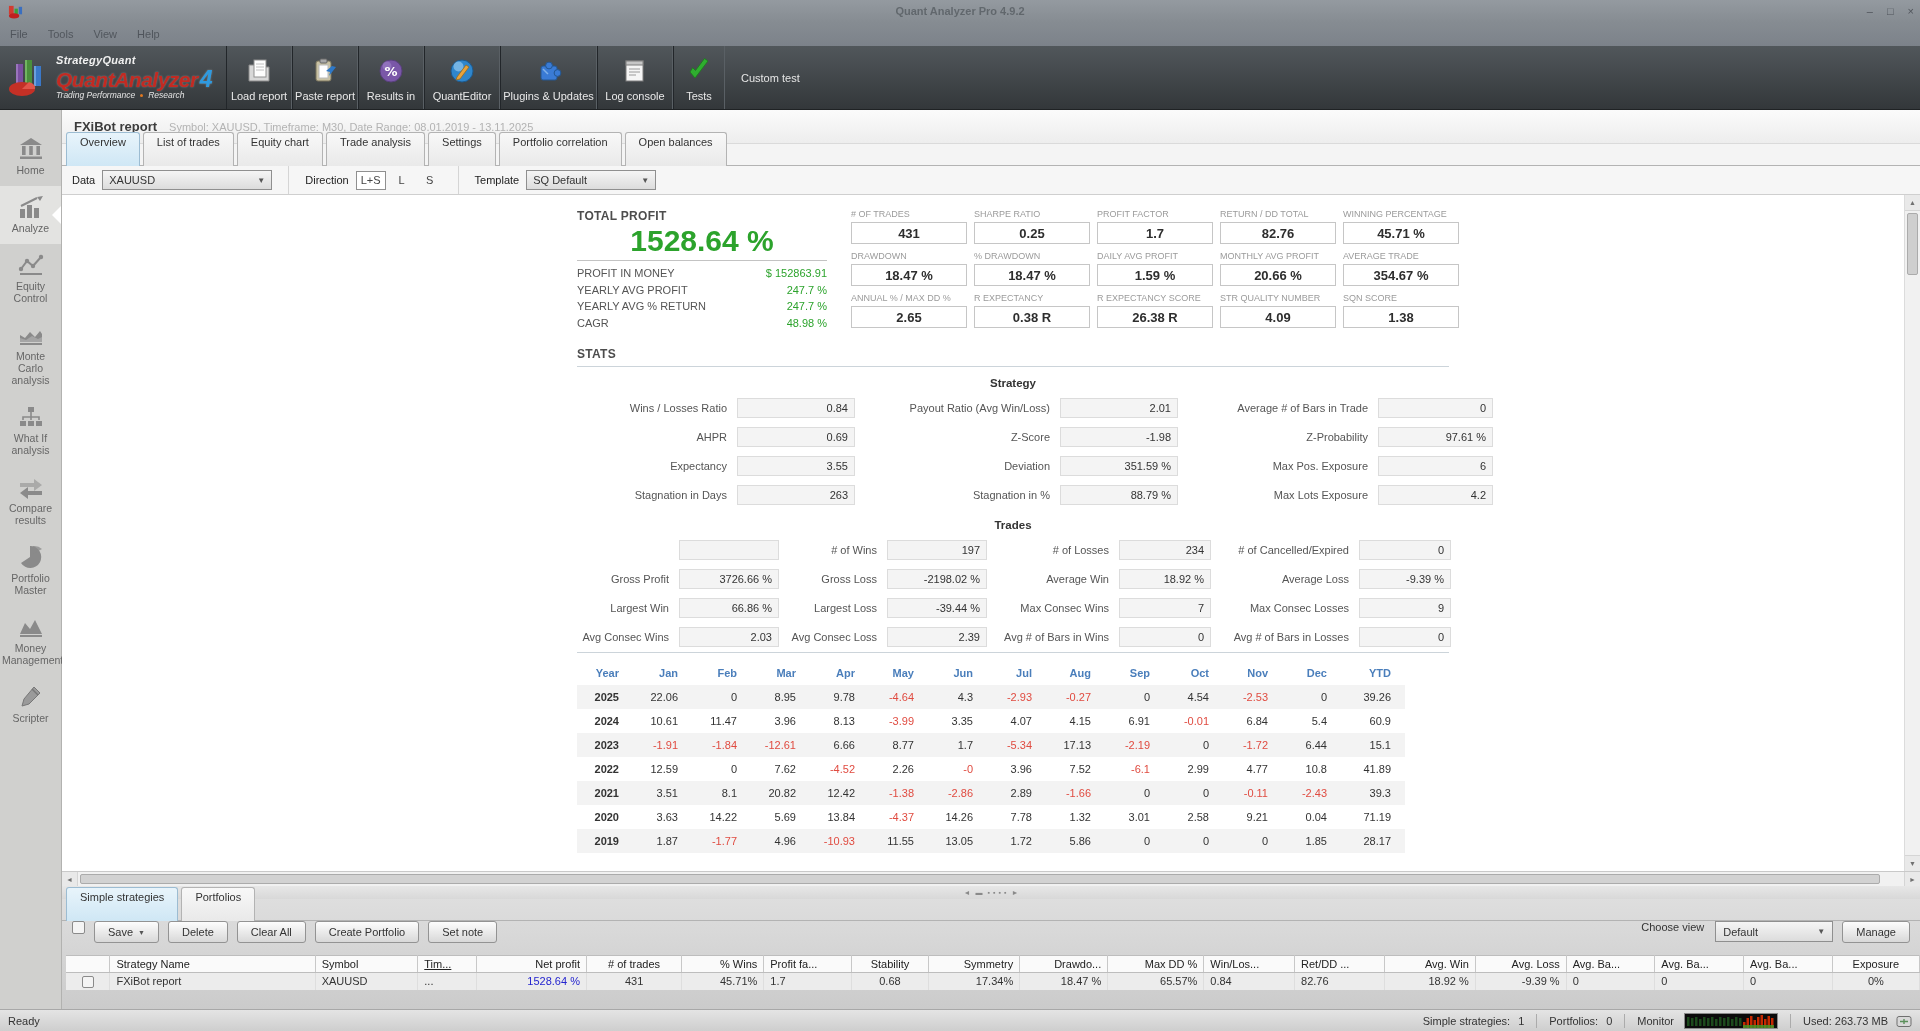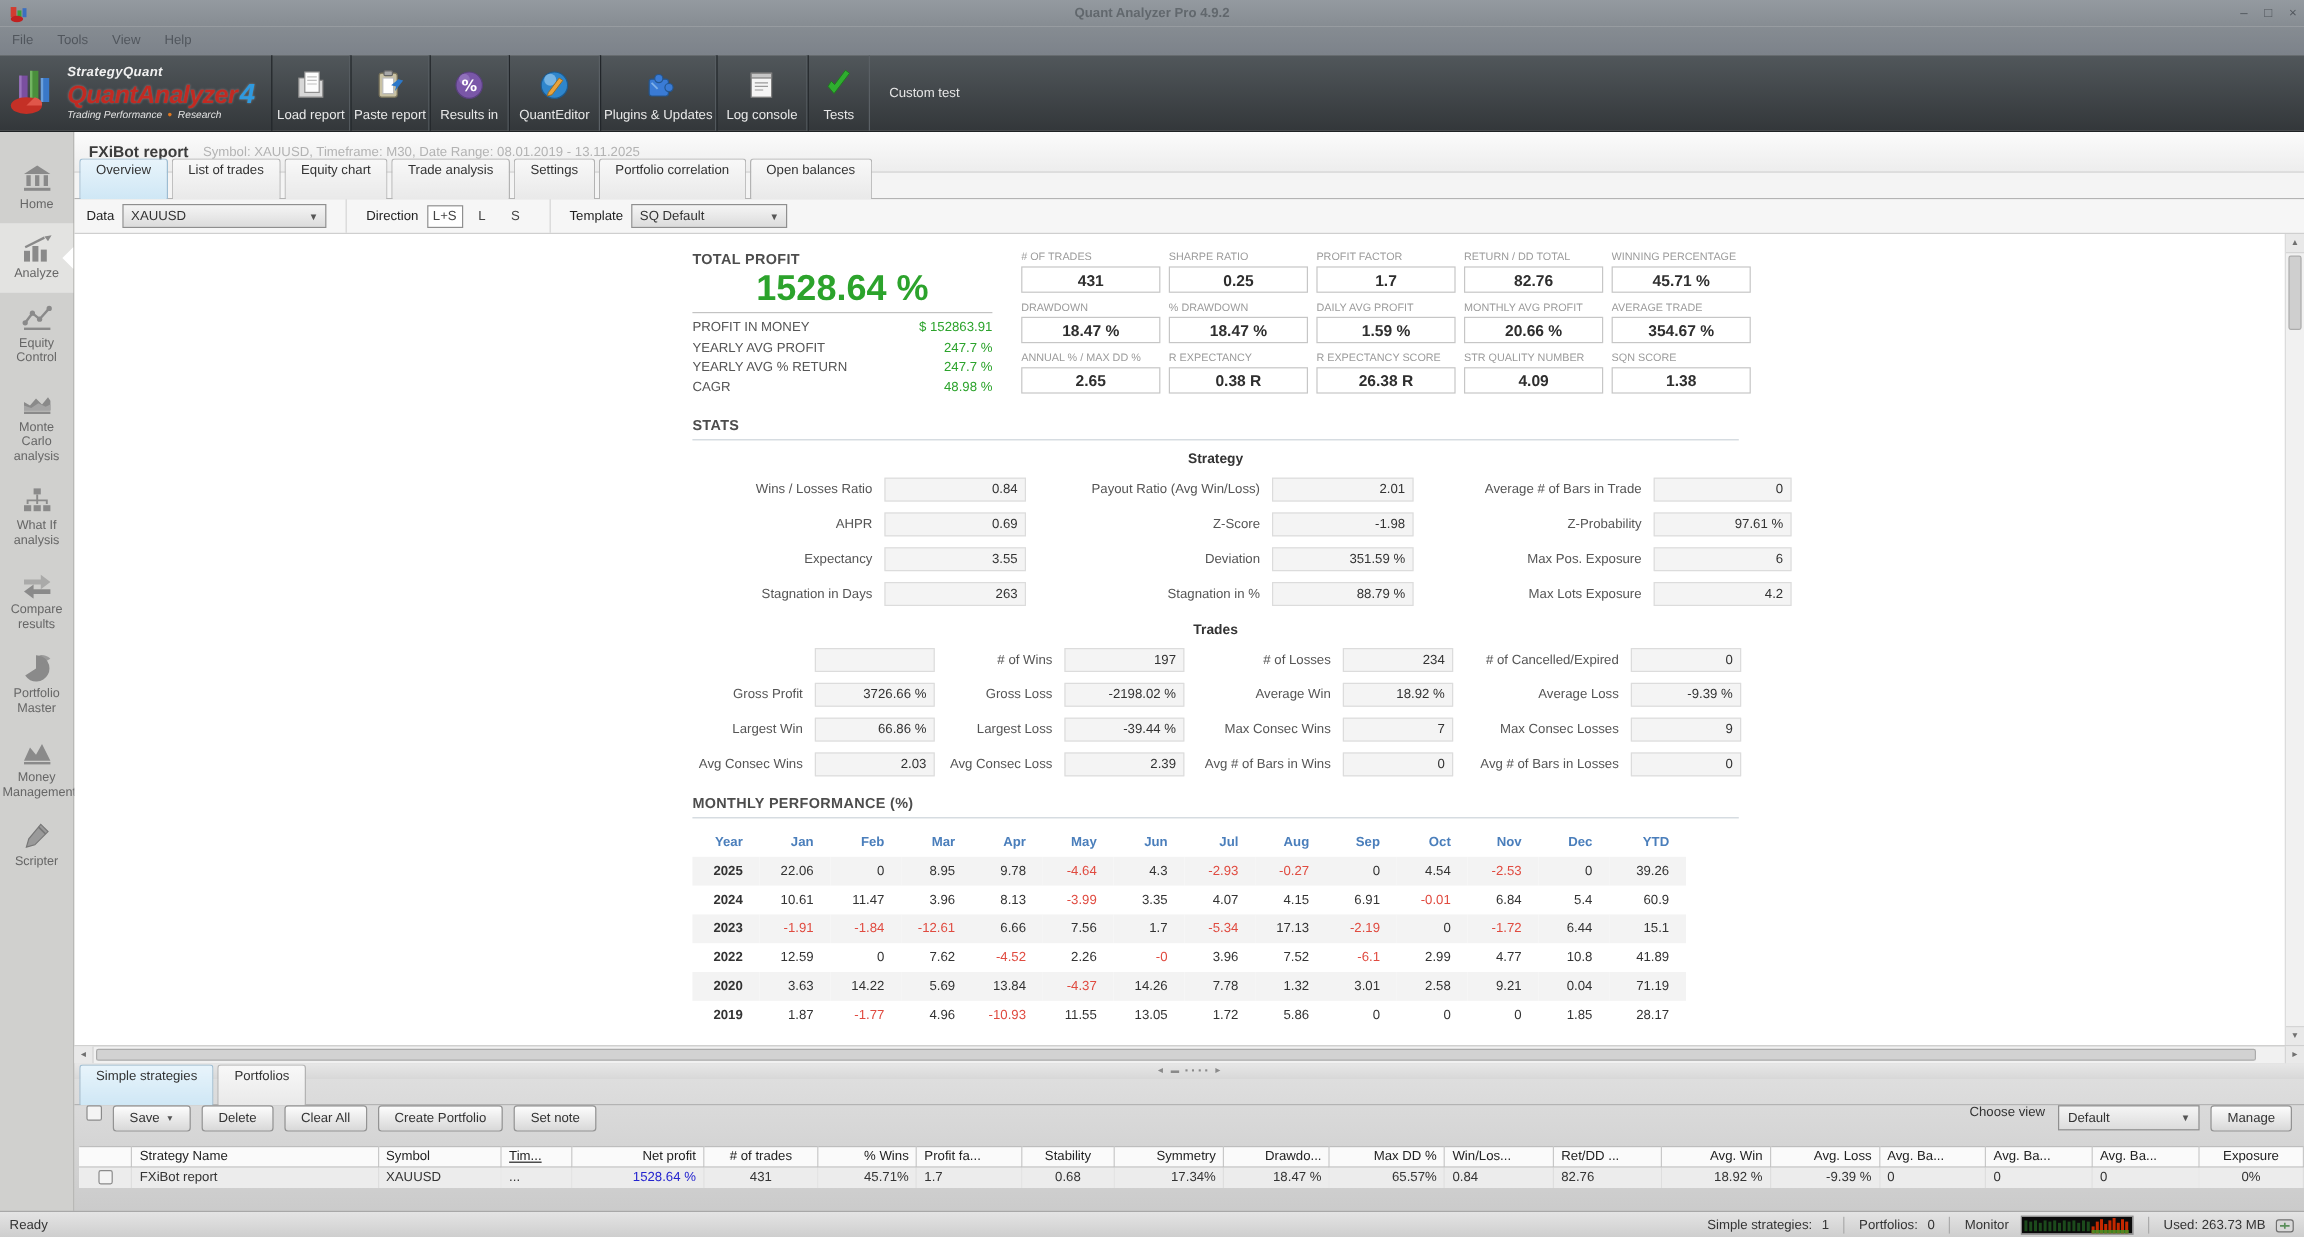--- a/index.html
+++ b/index.html
@@ -557,21 +557,20 @@
               <span class="cell-label">Avg Consec Wins</span>
               <span class="cell-box">2.03</span>
               <span class="cell-label">Avg Consec Loss</span>
               <span class="cell-box">2.39</span>
               <span class="cell-label">Avg # of Bars in Wins</span>
               <span class="cell-box">0</span>
               <span class="cell-label">Avg # of Bars in Losses</span>
               <span class="cell-box">0</span>
             </div>
 
-          <div class="sec-head" style="margin-top:15px">MONTHLY PERFORMANCE (%)</div>
           <div class="sec-hr"></div>
           <table class="monthly-table" id="monthly-table">
               <thead>
                 <tr>
                   <th style="width: 56px;">Year</th>
                   <th style="width: 59px;">Jan</th>
                   <th style="width: 59px;">Feb</th>
                   <th style="width: 59px;">Mar</th>
                   <th style="width: 59px;">Apr</th>
                   <th style="width: 59px;">May</th>
@@ -617,21 +616,21 @@
                   <td>6.84</td>
                   <td>5.4</td>
                   <td>60.9</td>
                 </tr>
                 <tr>
                   <td class="year">2023</td>
                   <td class="neg">-1.91</td>
                   <td class="neg">-1.84</td>
                   <td class="neg">-12.61</td>
                   <td>6.66</td>
-                  <td>7.56</td>
+                  <td>8.77</td>
                   <td>1.7</td>
                   <td class="neg">-5.34</td>
                   <td>17.13</td>
                   <td class="neg">-2.19</td>
                   <td>0</td>
                   <td class="neg">-1.72</td>
                   <td>6.44</td>
                   <td>15.1</td>
                 </tr>
                 <tr>
@@ -642,20 +641,36 @@
                   <td class="neg">-4.52</td>
                   <td>2.26</td>
                   <td class="neg">-0</td>
                   <td>3.96</td>
                   <td>7.52</td>
                   <td class="neg">-6.1</td>
                   <td>2.99</td>
                   <td>4.77</td>
                   <td>10.8</td>
                   <td>41.89</td>
+                </tr>
+                <tr>
+                  <td class="year">2021</td>
+                  <td>3.51</td>
+                  <td>8.1</td>
+                  <td>20.82</td>
+                  <td>12.42</td>
+                  <td class="neg">-1.38</td>
+                  <td class="neg">-2.86</td>
+                  <td>2.89</td>
+                  <td class="neg">-1.66</td>
+                  <td>0</td>
+                  <td>0</td>
+                  <td class="neg">-0.11</td>
+                  <td class="neg">-2.43</td>
+                  <td>39.3</td>
                 </tr>
                 <tr>
                   <td class="year">2020</td>
                   <td>3.63</td>
                   <td>14.22</td>
                   <td>5.69</td>
                   <td>13.84</td>
                   <td class="neg">-4.37</td>
                   <td>14.26</td>
                   <td>7.78</td>

